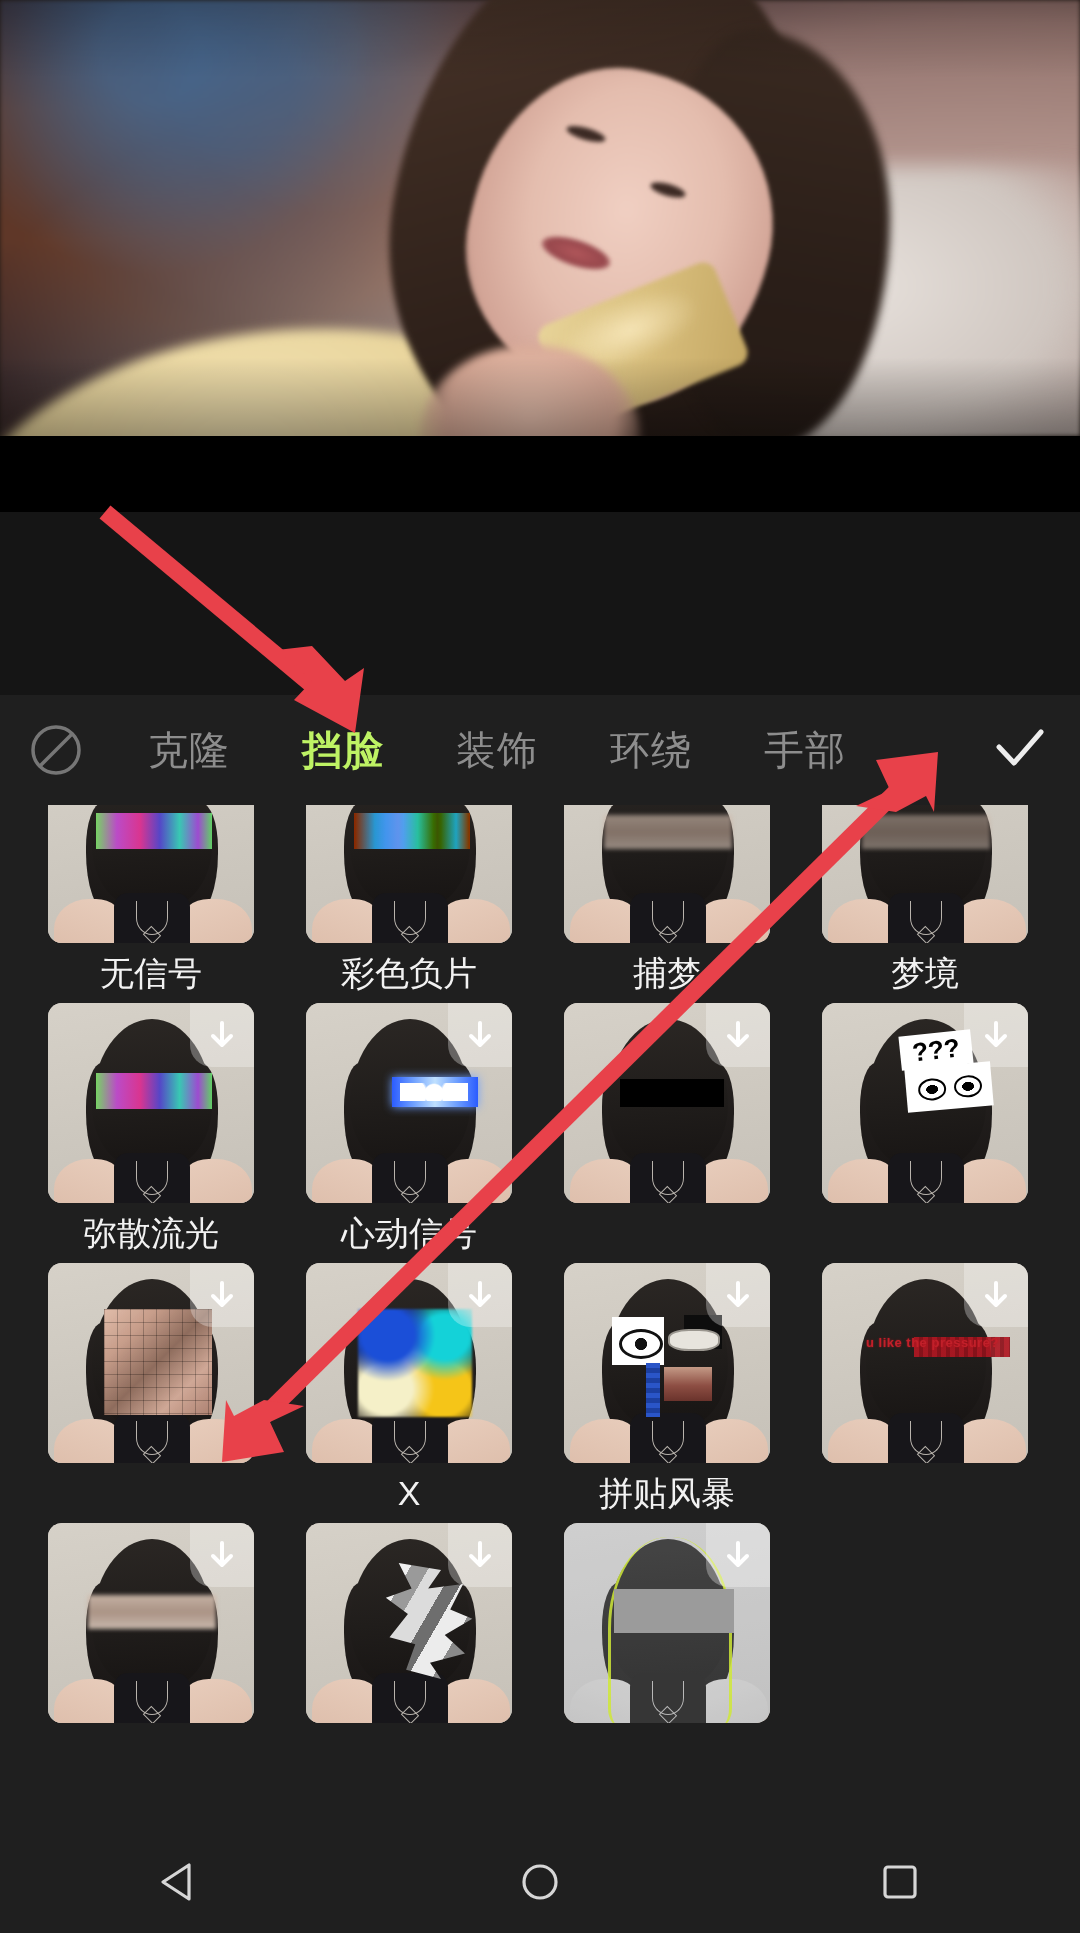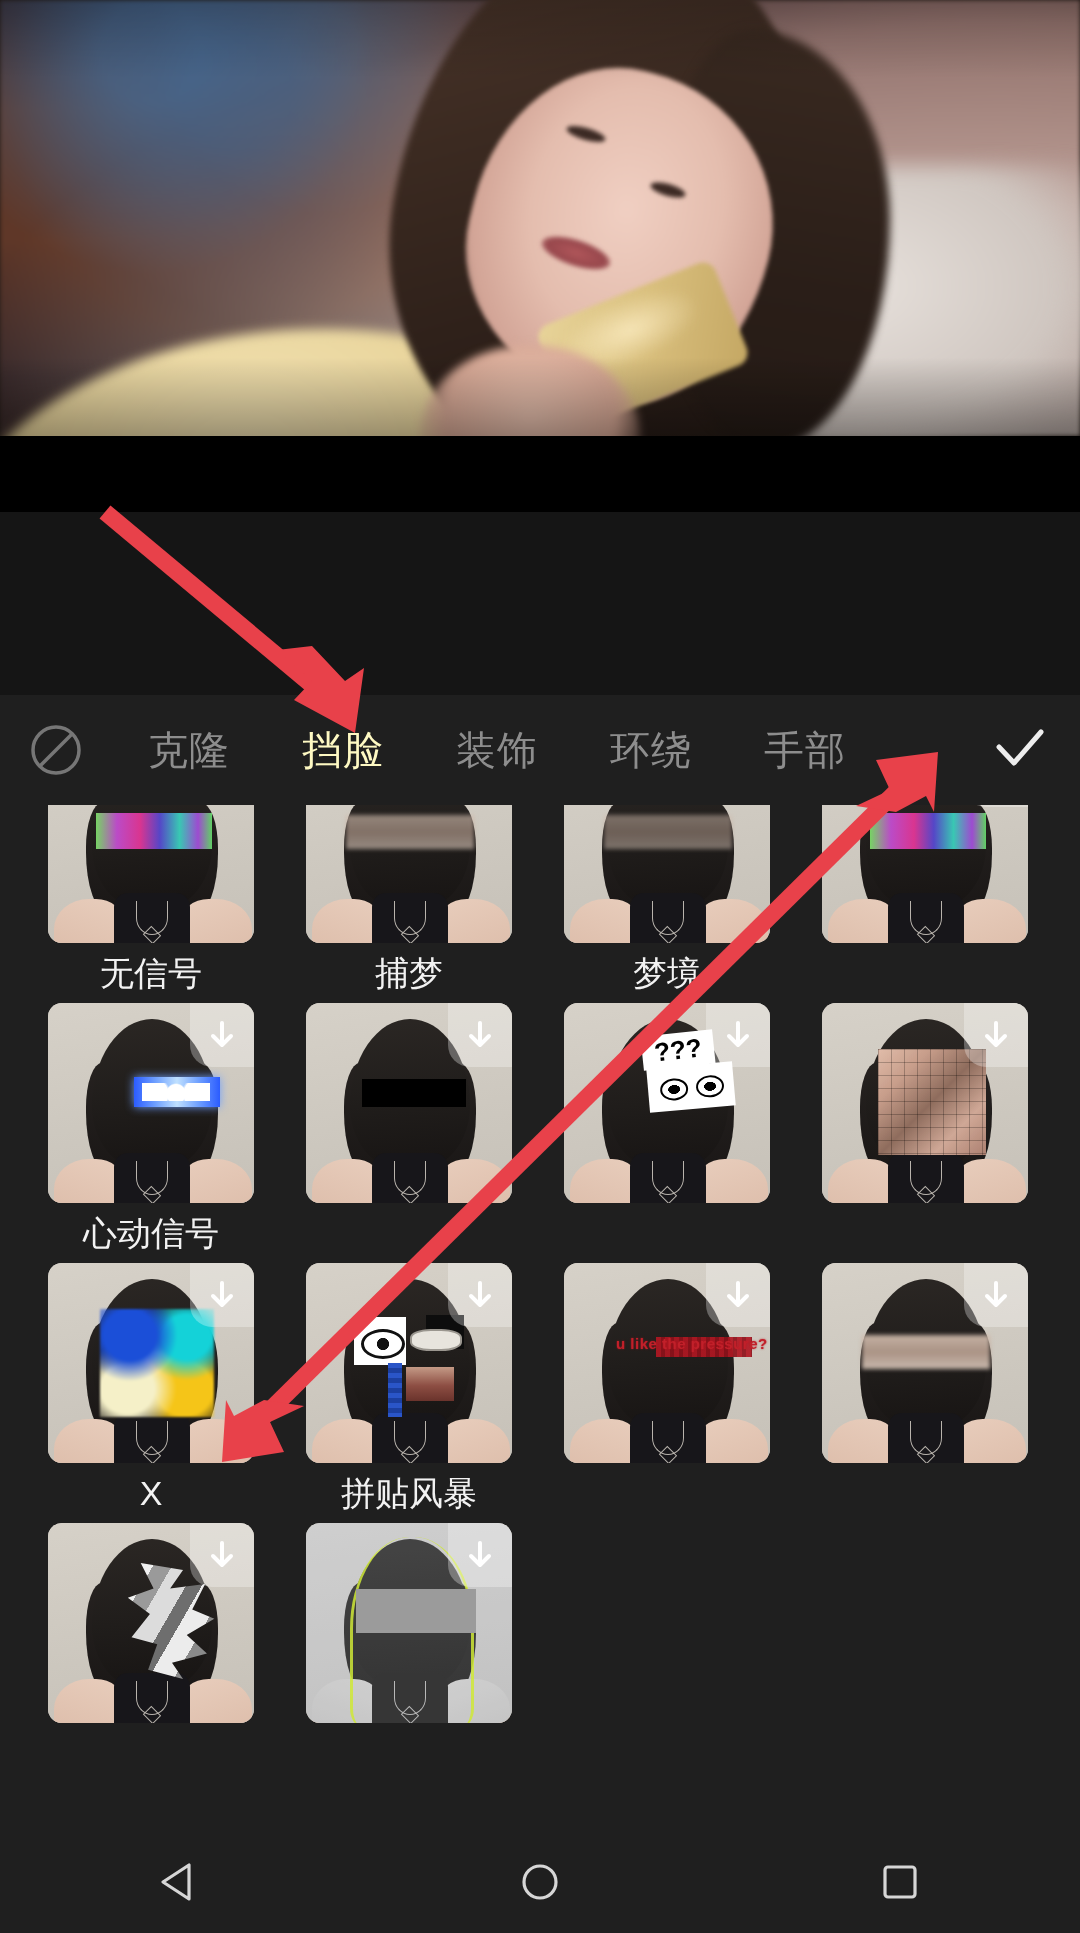--- a/index.html
+++ b/index.html
@@ -115,21 +115,21 @@
     width:112px; display:flex; align-items:center; justify-content:center;
   }
   .tab-ban svg{ display:block; }
   .tabs{
     flex:1; display:flex; align-items:center; justify-content:flex-start; gap:0;
   }
   .tab{
     font-size:40px; color:#8d8d8d; letter-spacing:1px;
     padding:0 36px; white-space:nowrap; line-height:1;
   }
-  .tab.active{ color:#fef9c3; font-weight:normal; }
+  .tab.active{ color:#bef264; font-weight:bold; }
   .tab-check{
     width:120px; display:flex; align-items:center; justify-content:center;
   }
 
   
   .grid-wrap{
     position:absolute; left:0; top:110px; width:1080px; height:1030px; overflow:hidden;
   }
   .grid{
     position:absolute; left:0; top:-62px;
@@ -289,22 +289,22 @@
   }
   .fx-collage .cc4{
     position:absolute; left:82px; top:100px; width:14px; height:54px;
     background:repeating-linear-gradient(180deg,#2a55c8 0 5px,#1c3fa0 5px 10px);
   }
   .fx-collage .cc5{
     position:absolute; left:100px; top:104px; width:48px; height:34px;
     background:linear-gradient(180deg,#c49a86 0%,#8d4e43 55%,#6a332c 100%);
   }
   .fx-text{
-    position:absolute; left:52px; top:72px; width:170px; height:32px;
-    color:#c1202a; font-size:15px; font-weight:bold; letter-spacing:.5px;
+    position:absolute; left:44px; top:72px; width:170px; height:32px;
+    color:#c1202a; font-size:13px; font-weight:bold; letter-spacing:.5px;
     white-space:nowrap; overflow:hidden;
     text-shadow:0 0 2px rgba(190,20,30,.8);
   }
   .fx-redbar{
     position:absolute; left:92px; top:74px; width:96px; height:20px;
     background:repeating-linear-gradient(90deg,#b01722 0 5px, #8e111a 5px 9px);
     opacity:.92;
   }
   .fx-blur-band{
     position:absolute; left:40px; top:72px; width:128px; height:34px;
@@ -431,20 +431,42 @@
               <div class="p-face"></div>
               <div class="p-brow l"></div>
               <div class="p-brow r"></div>
               <div class="p-eye l"></div>
               <div class="p-eye r"></div>
               <div class="p-lip"></div>
               <div class="p-hair"></div>
               <div class="p-top"></div>
               <div class="p-chain"></div>
               <div class="p-chain2"></div>
+              <div class="fx-glitch" style="filter:invert(1) hue-rotate(90deg)"></div>
+            </div>
+            <div class="cap">彩色负片</div>
+          </div>
+          <div class="cell">
+            <div class="thumb">
+              <div class="p-bg"></div>
+              <div class="p-hair-l"></div>
+              <div class="p-hair-r"></div>
+              <div class="p-sh-l"></div>
+              <div class="p-sh-r"></div>
+              <div class="p-neck"></div>
+              <div class="p-face"></div>
+              <div class="p-brow l"></div>
+              <div class="p-brow r"></div>
+              <div class="p-eye l"></div>
+              <div class="p-eye r"></div>
+              <div class="p-lip"></div>
+              <div class="p-hair"></div>
+              <div class="p-top"></div>
+              <div class="p-chain"></div>
+              <div class="p-chain2"></div>
               <div class="fx-blur-band" style="opacity:.7"></div>
             </div>
             <div class="cap">捕梦</div>
           </div>
           <div class="cell">
             <div class="thumb">
               <div class="p-bg"></div>
               <div class="p-hair-l"></div>
               <div class="p-hair-r"></div>
               <div class="p-sh-l"></div>
@@ -483,20 +505,21 @@
               <div class="p-chain"></div>
               <div class="p-chain2"></div>
               <div class="fx-glitch"></div>
               <div class="dl">
                 <svg width="34" height="34" viewBox="0 0 34 34">
                   <line x1="17" y1="5" x2="17" y2="25" stroke="#fff" stroke-width="4" stroke-linecap="round"></line>
                   <polyline points="8,18 17,27 26,18" fill="none" stroke="#fff" stroke-width="4" stroke-linecap="round" stroke-linejoin="round"></polyline>
                 </svg>
               </div>
             </div>
+            <div class="cap">弥散流光</div>
           </div>
           <div class="cell">
             <div class="thumb">
               <div class="p-bg"></div>
               <div class="p-hair-l"></div>
               <div class="p-hair-r"></div>
               <div class="p-sh-l"></div>
               <div class="p-sh-r"></div>
               <div class="p-neck"></div>
               <div class="p-face"></div>

